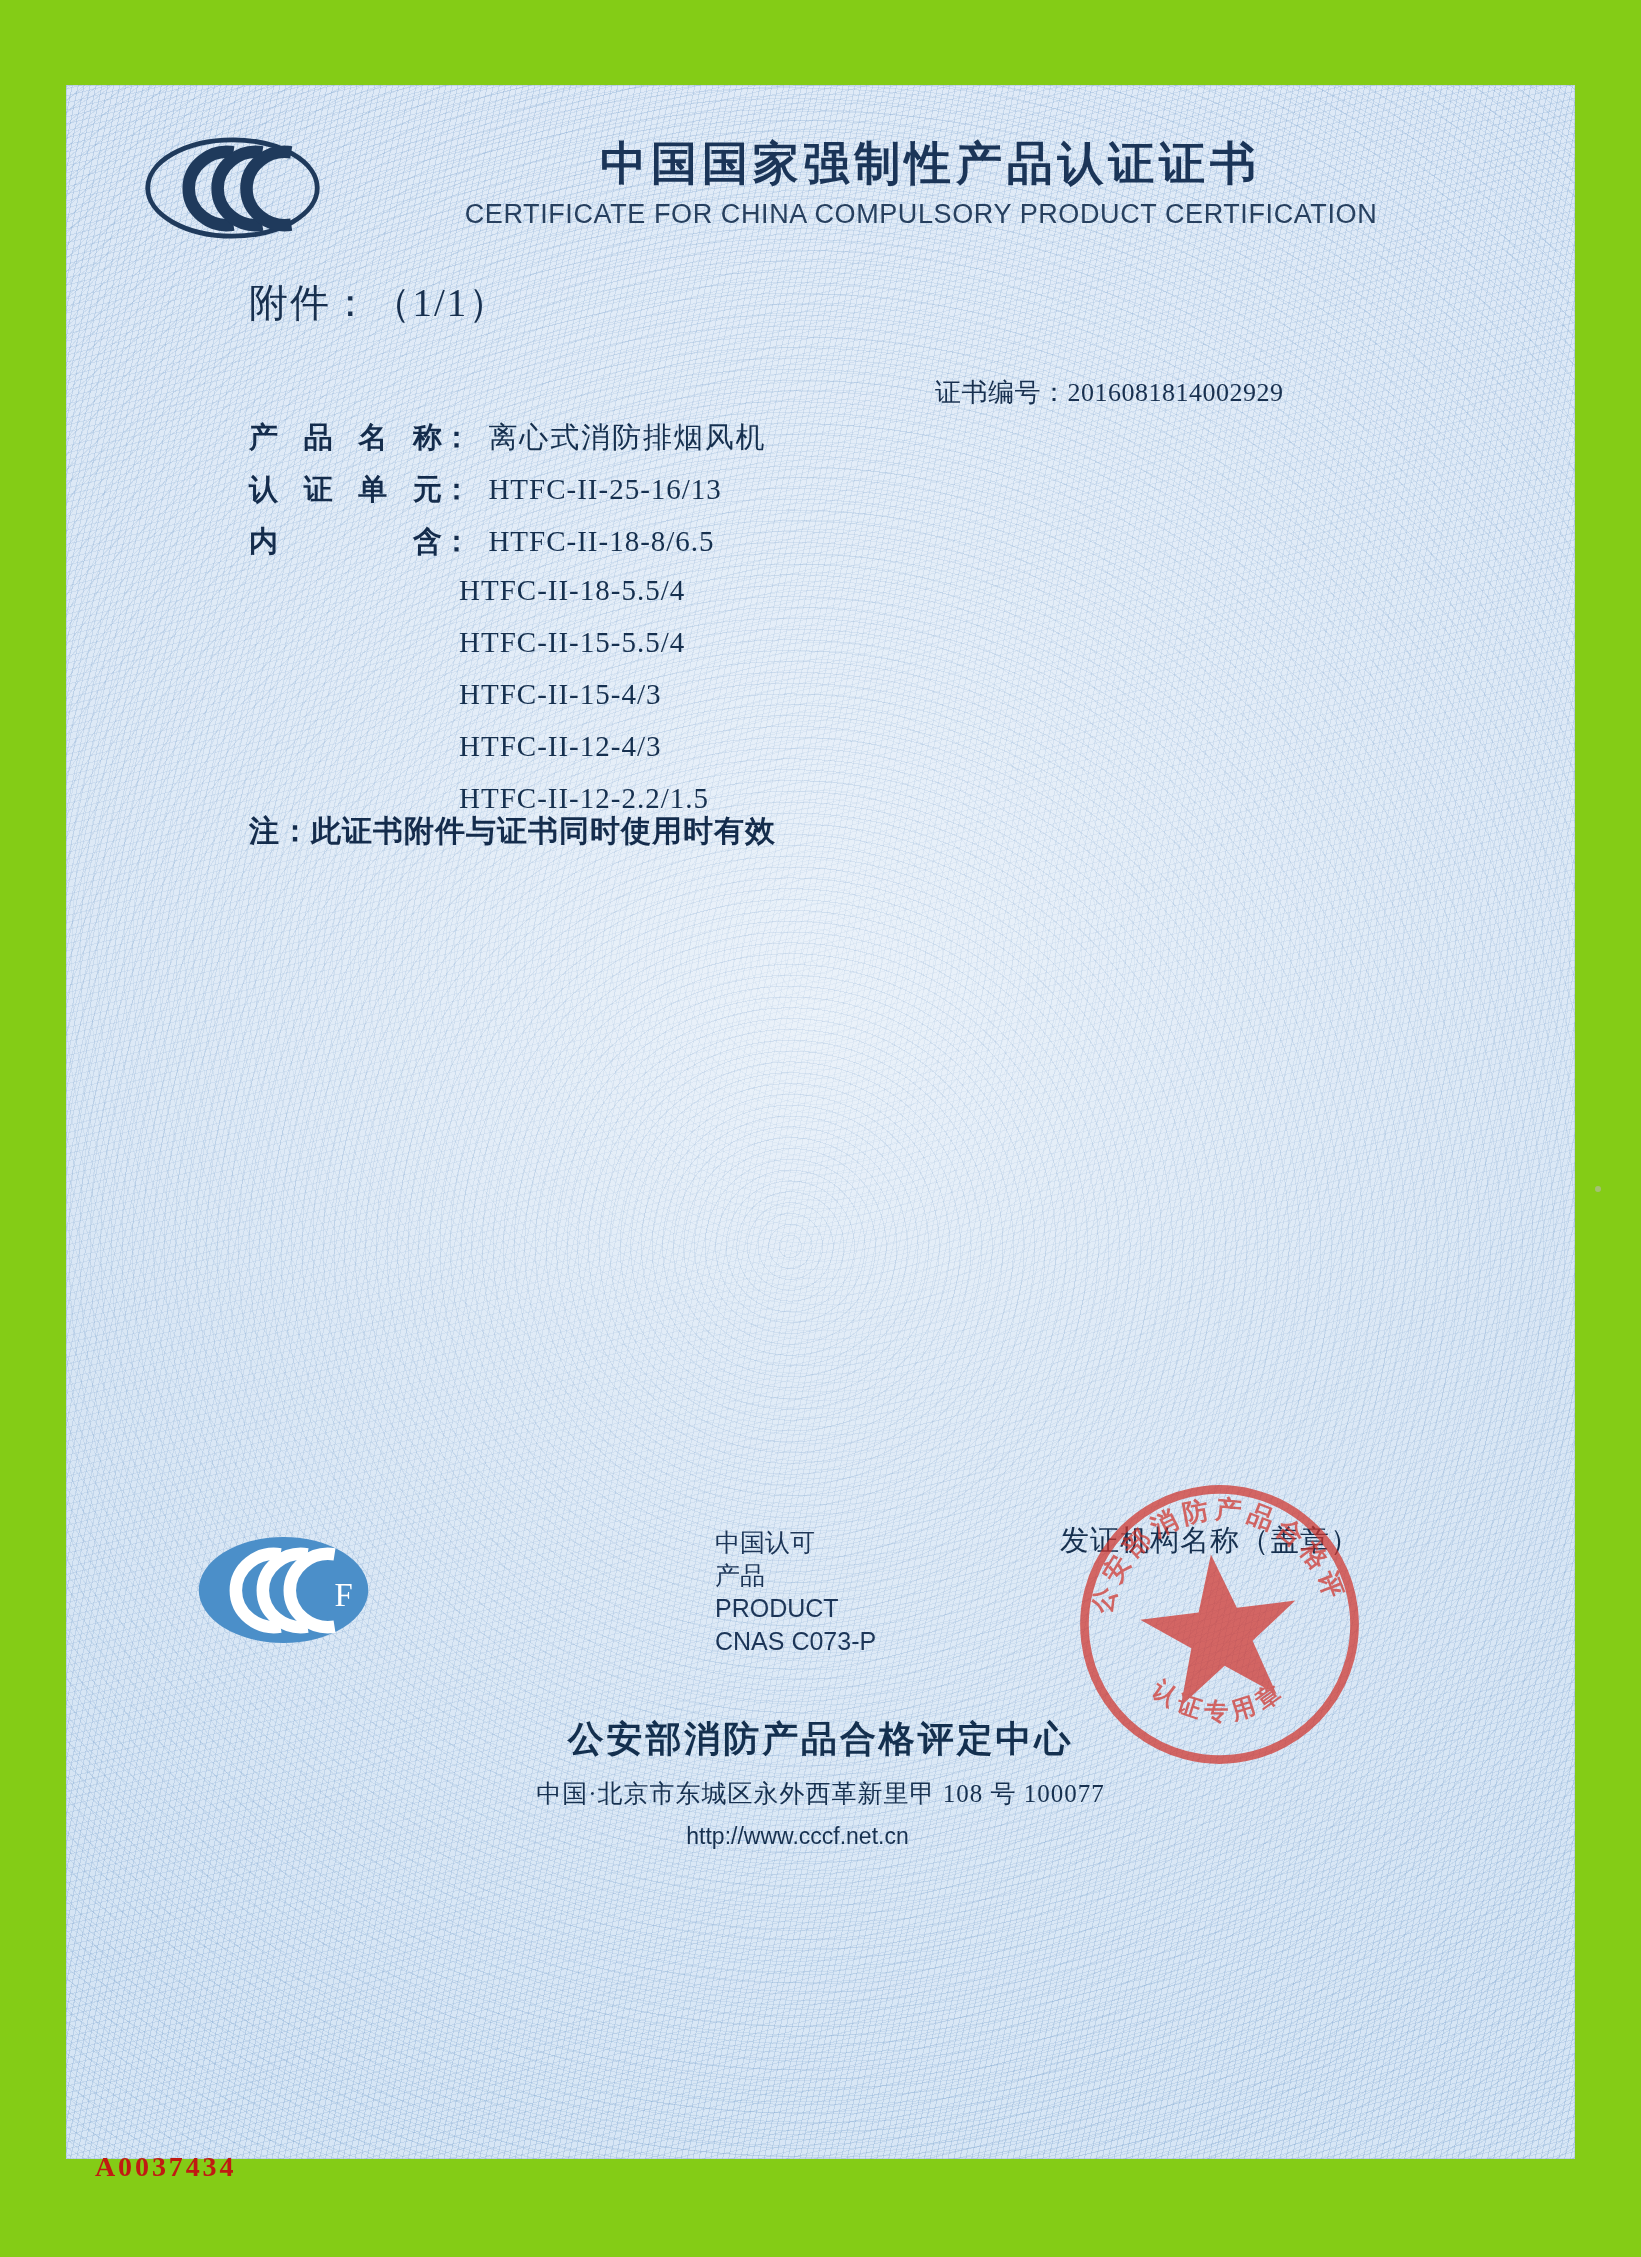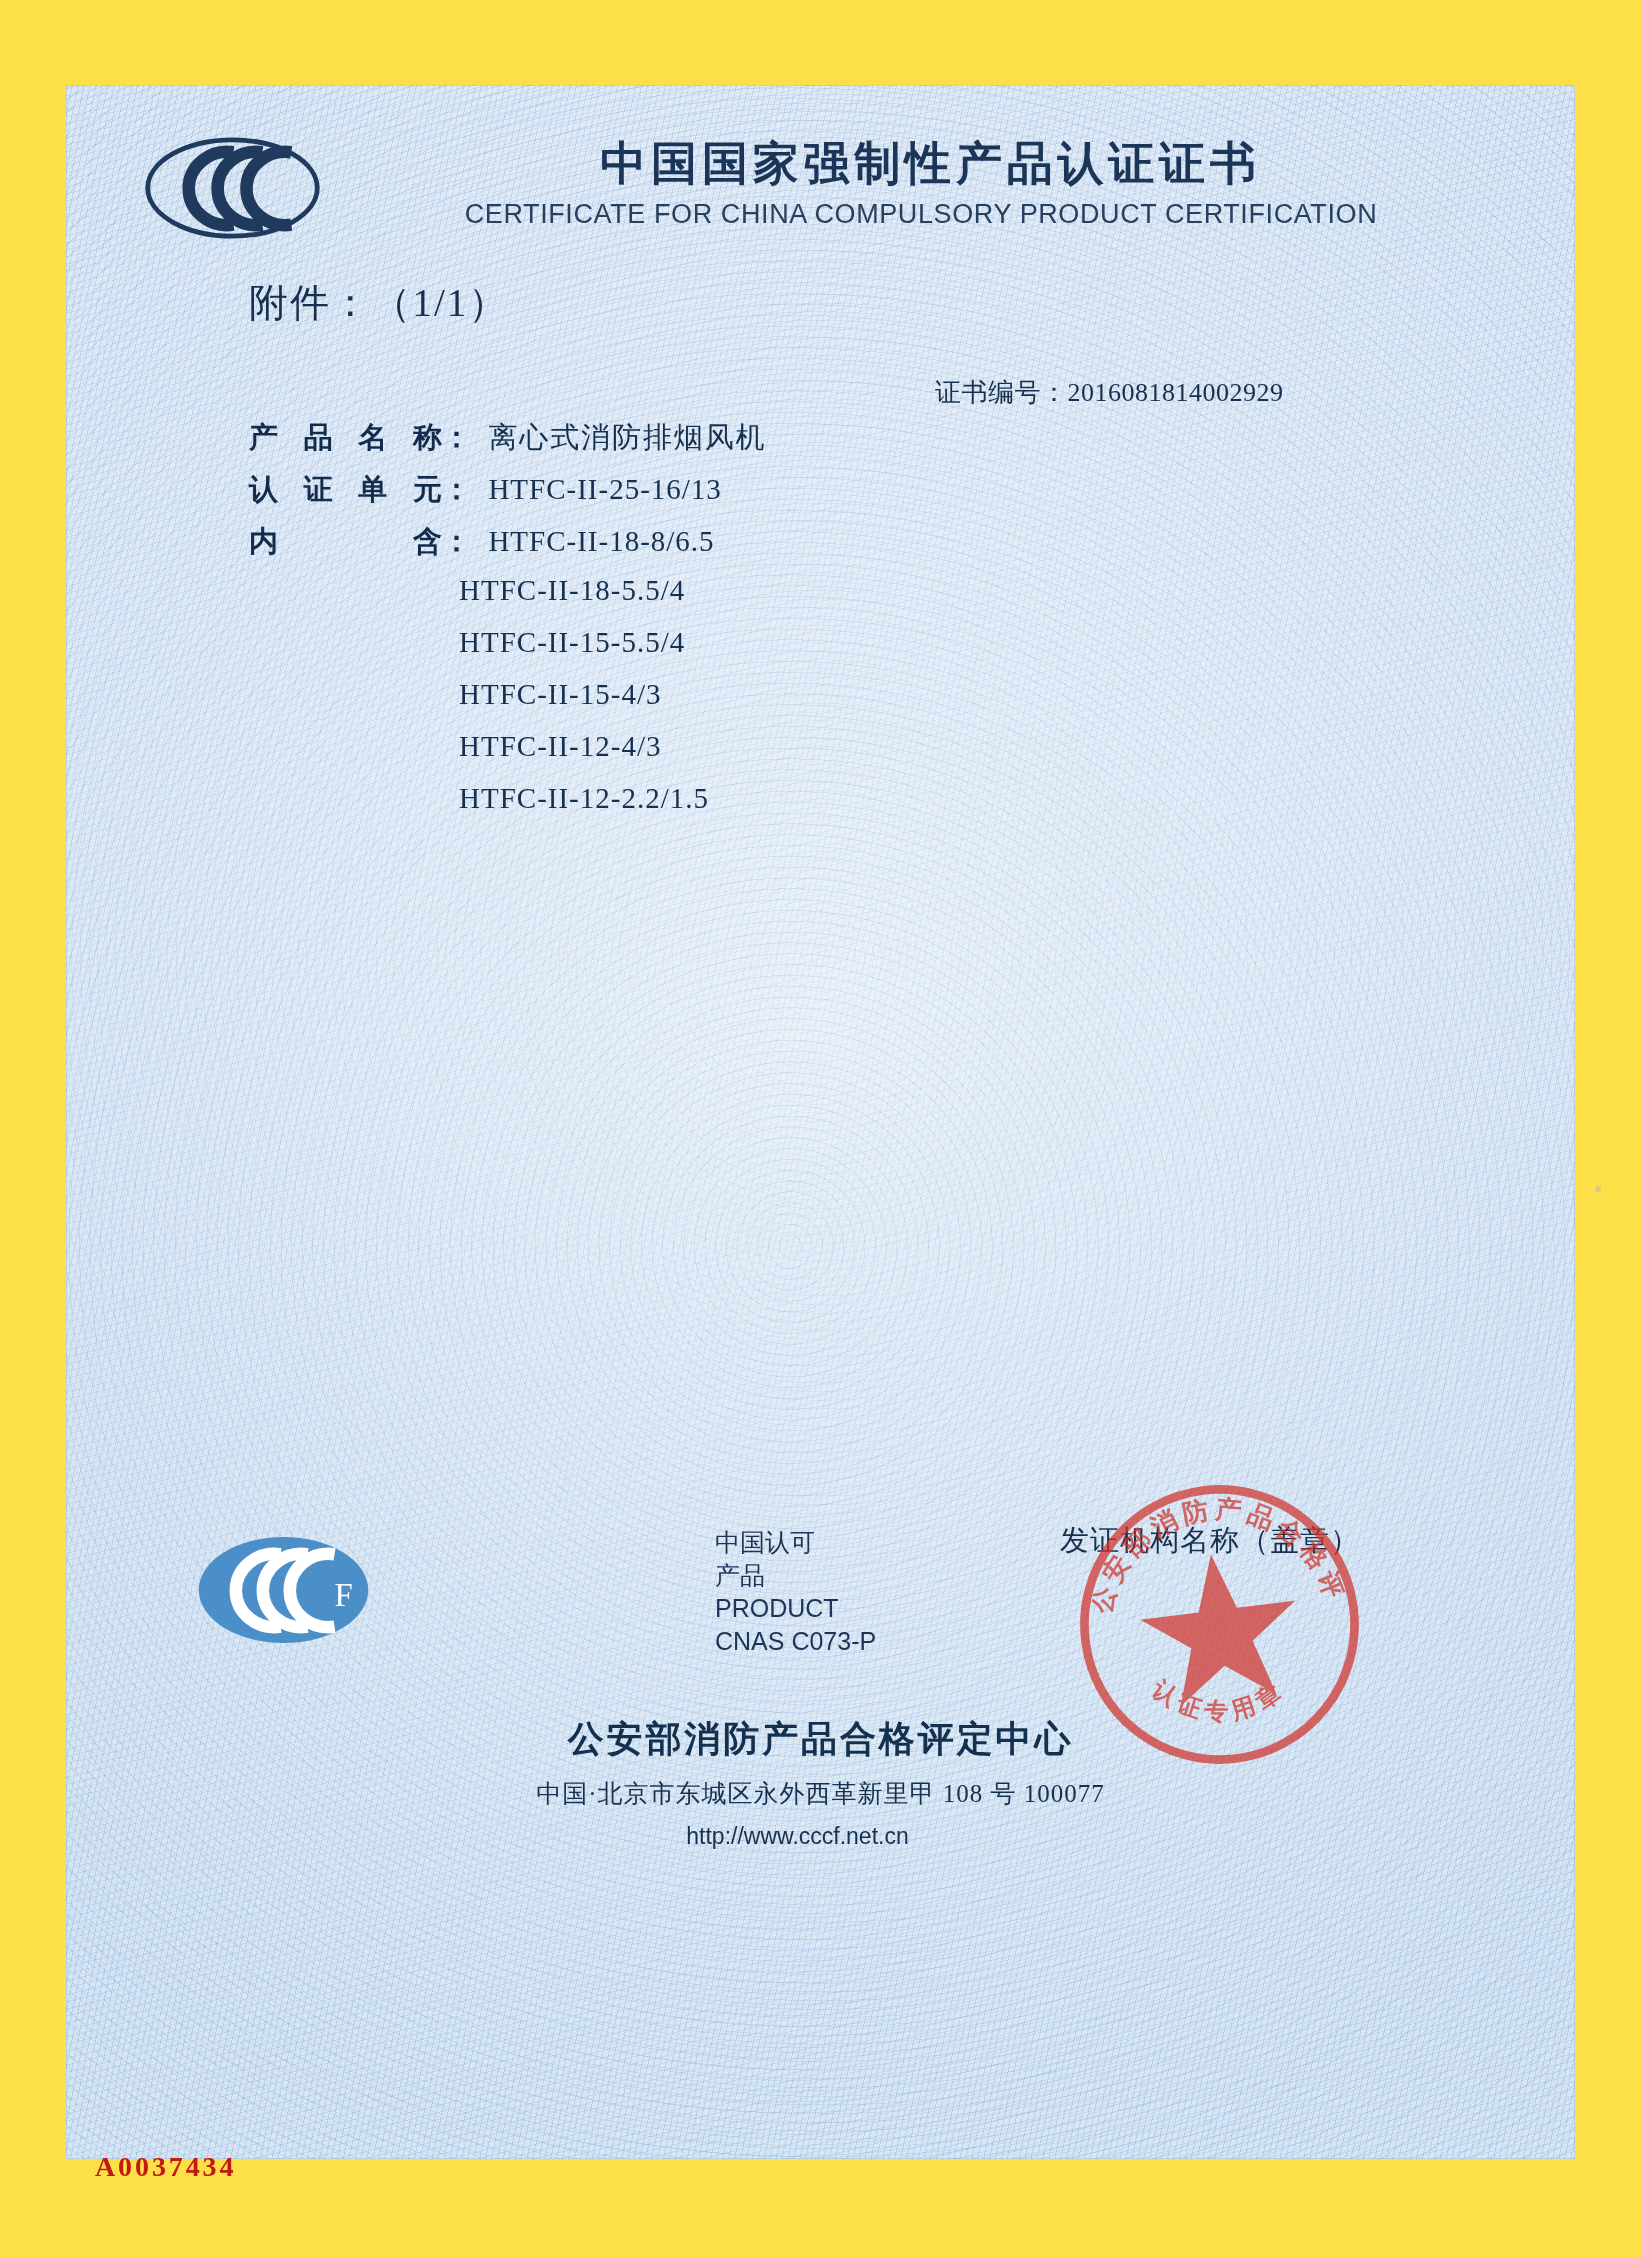--- a/index.html
+++ b/index.html
@@ -12,21 +12,21 @@
     height: 2257px;
     font-family: "Liberation Serif", serif;
     position: relative;
     overflow: hidden;
   }
 
   
   .page {
     position: absolute;
     inset: 0;
-    background: #fde047;
+    background: #84cc16;
   }
 
   
   .cert-panel {
     position: absolute;
     left: 66px;
     top: 85px;
     width: 1509px;
     height: 2074px;
     background:
@@ -344,20 +344,21 @@
         <div class="sub-row">
           <span class="sub-spacer"></span>
           <span class="field-value">HTFC-II-12-4/3</span>
         </div>
         <div class="sub-row">
           <span class="sub-spacer"></span>
           <span class="field-value">HTFC-II-12-2.2/1.5</span>
         </div>
       </div>
 
+      <div class="note">注：此证书附件与证书同时使用时有效</div>
 
 
       <div class="cccf-logo">
         <svg viewBox="0 0 190 118" width="183" height="114">
           <ellipse cx="95" cy="59" rx="88" ry="55" fill="#4b8fc9"></ellipse>
           <path d="M92 22 A40 38 0 1 0 92 97" fill="none" stroke="#ffffff" stroke-width="13"></path>
           <path d="M120 22 A40 38 0 1 0 120 97" fill="none" stroke="#ffffff" stroke-width="13"></path>
           <path d="M148 22 A40 38 0 1 0 148 97" fill="none" stroke="#ffffff" stroke-width="13"></path>
           <text x="148" y="76" font-family="Liberation Serif, serif" font-size="34" fill="#ffffff">F</text>
         </svg>

